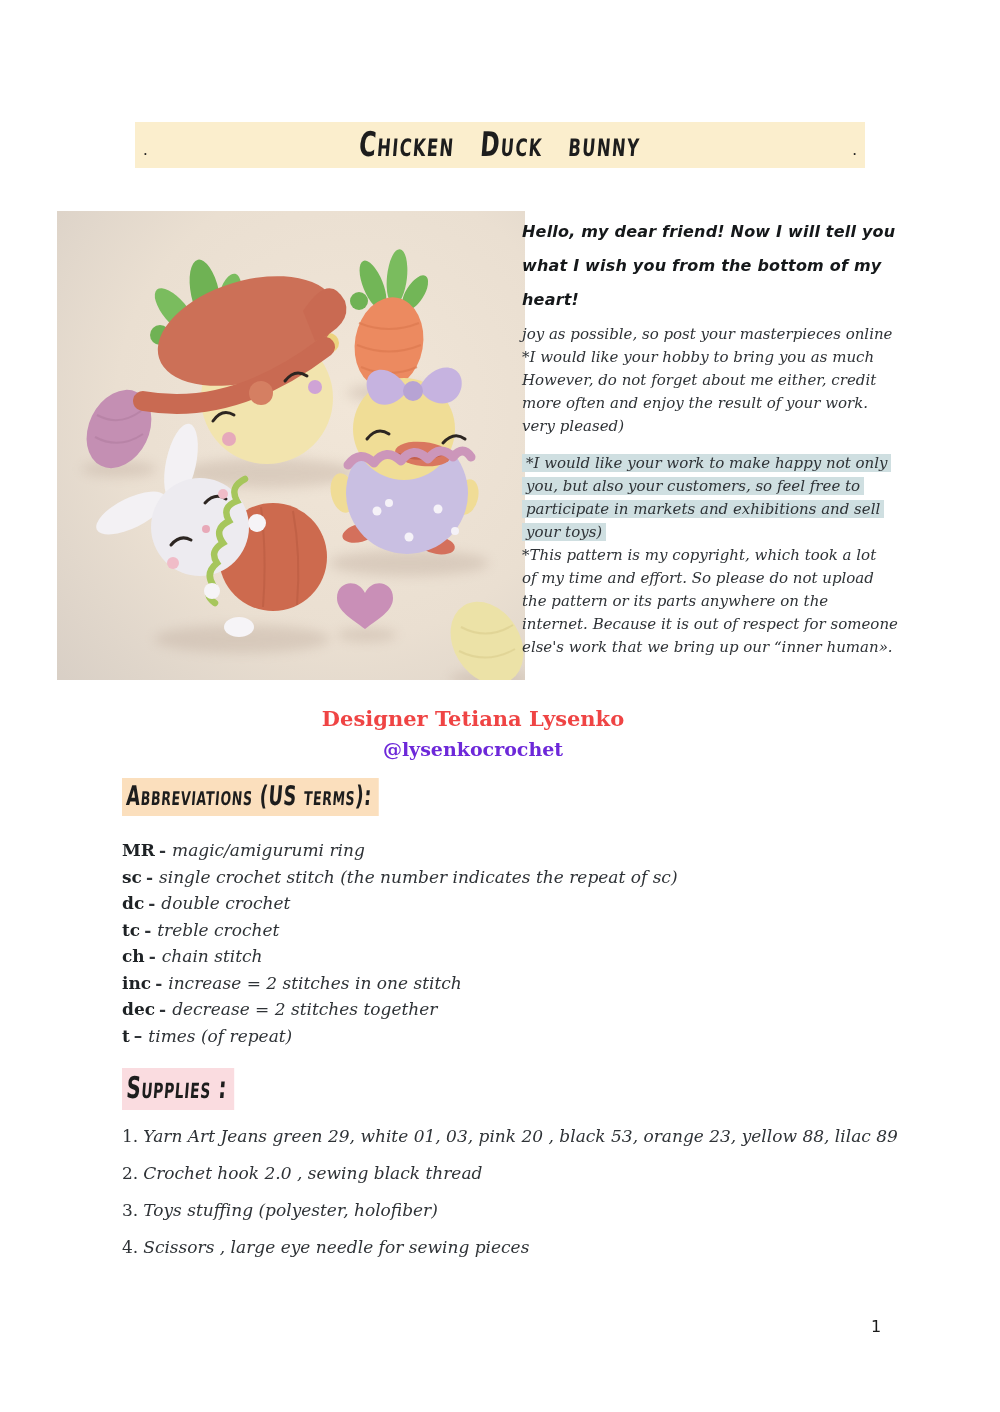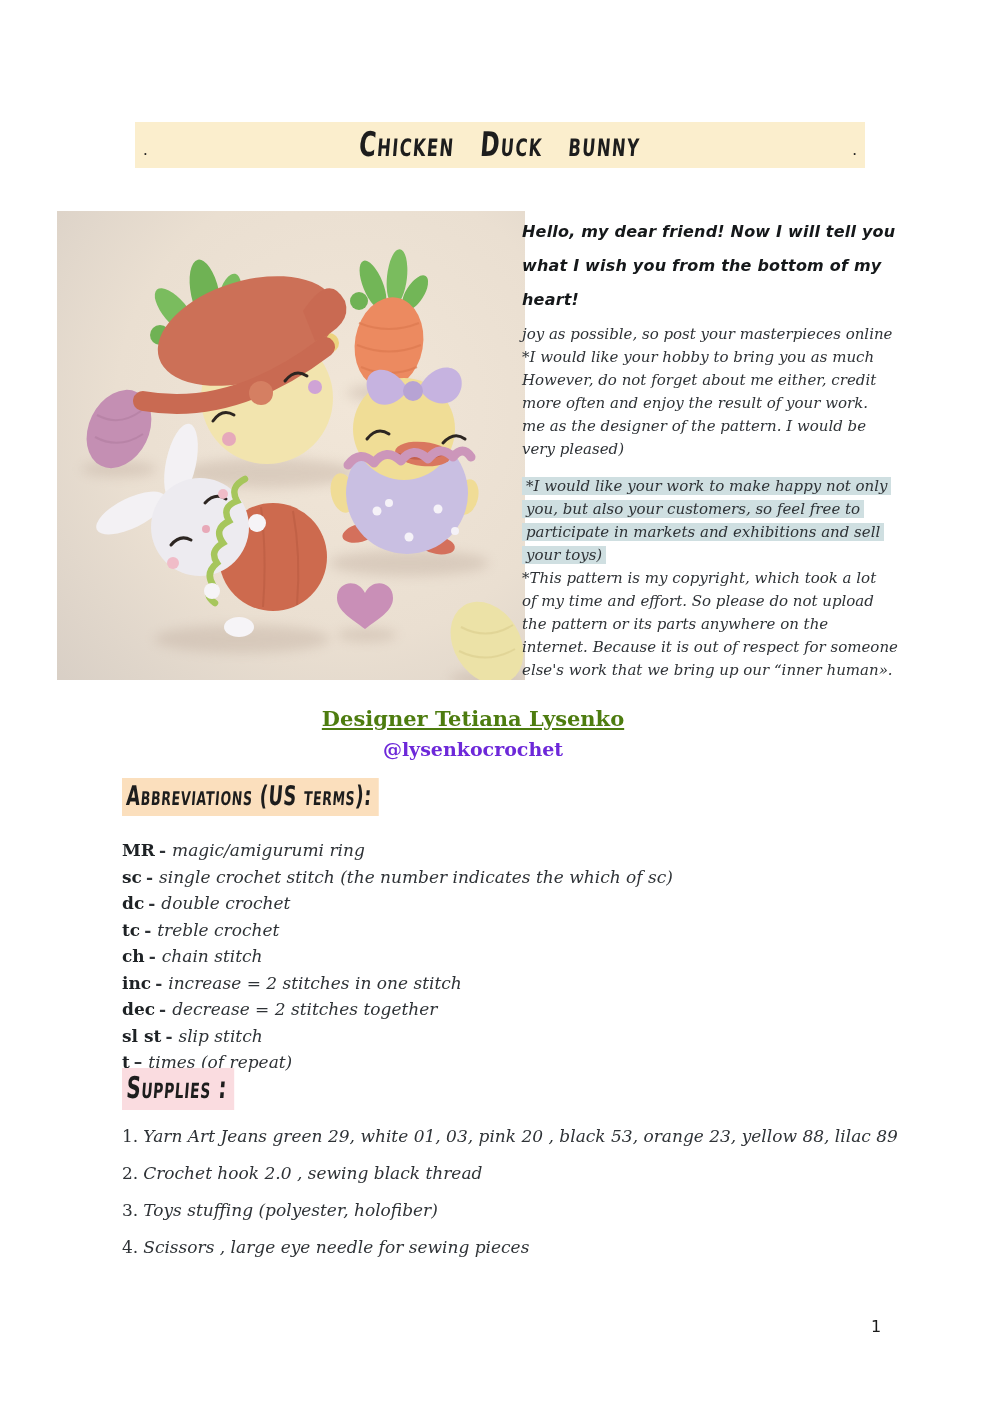--- a/index.html
+++ b/index.html
@@ -29,21 +29,21 @@
     position:absolute;left:522px;top:211px;width:374px;padding-top:4px;
     text-align:left;
   }
   .greeting-line{white-space:nowrap;font:italic 600 16px/34px "DejaVu Sans",sans-serif;color:#15181a;letter-spacing:.2px;}
   .para-line{white-space:nowrap;font:italic 15px/23px "DejaVu Serif",serif;color:#2e3236;}
   .wish{margin-top:6px;}
   .hl-para{margin-top:14px;}
   .hl-line span{background:#cfdfe1;padding:0 4px;}
   
   .designer{position:absolute;left:0;top:704px;width:946px;text-align:center;}
-  .designer-name{font:bold 21px/30px "DejaVu Serif",serif;color:#4d7c0f;text-decoration:underline;}
+  .designer-name{font:bold 21px/30px "DejaVu Serif",serif;color:#ef4444;}
   .designer-handle{font:bold 19px/30px "DejaVu Serif",serif;color:#6d28d9;text-decoration:none;display:inline-block;}
   
   .section{position:absolute;left:122px;width:780px;}
   .abbrev{top:778px;}
   .supplies{top:1068px;}
   .section-hl{display:inline-block;transform:scaleX(0.66);transform-origin:left bottom;padding:2px 10px 5px 7px;}
   .abbrev .section-hl{background:#fbdfbd;}
   .supplies .section-hl{background:#fadce0;}
   .section-hl .hand{display:inline-block;transform:skewX(-7deg);font-size:27px;letter-spacing:1px;}
   .supplies .section-hl .hand{font-size:30px;}
@@ -185,21 +185,20 @@
     <div>
       <div class="greeting-line">Hello, my dear friend! Now I will tell you</div>
       <div class="greeting-line">what I wish you from the bottom of my</div>
       <div class="greeting-line">heart!</div>
     </div>
     <div class="wish">
       <div class="para-line">joy as possible, so post your masterpieces online</div>
       <div class="para-line">*I would like your hobby to bring you as much</div>
       <div class="para-line">However, do not forget about me either, credit</div>
       <div class="para-line">more often and enjoy the result of your work.</div>
-      <div class="para-line">me as the designer of the pattern. I would be</div>
       <div class="para-line">very pleased)</div>
     </div>
     <div class="hl-para">
       <div class="para-line hl-line"><span>*I would like your work to make happy not only</span></div>
       <div class="para-line hl-line"><span>you, but also your customers, so feel free to</span></div>
       <div class="para-line hl-line"><span>participate in markets and exhibitions and sell</span></div>
       <div class="para-line hl-line"><span>your toys)</span></div>
     </div>
     <div class="copyright">
       <div class="para-line">*This pattern is my copyright, which took a lot</div>
@@ -214,27 +213,26 @@
     <div class="designer-name">Designer Tetiana Lysenko</div>
     <a class="designer-handle">@lysenkocrochet</a>
   </div>
 
   <div class="section abbrev">
     <span class="section-hl">
       <span class="hand">Abbreviations (US terms):</span>
     </span>
     <div class="abbrev-list">
       <div class="abbrev-row"><span class="term">MR</span><span class="sep">-</span><span>magic/amigurumi ring</span></div>
-      <div class="abbrev-row"><span class="term">sc</span><span class="sep">-</span><span>single crochet stitch (the number indicates the which of sc)</span></div>
+      <div class="abbrev-row"><span class="term">sc</span><span class="sep">-</span><span>single crochet stitch (the number indicates the repeat of sc)</span></div>
       <div class="abbrev-row"><span class="term">dc</span><span class="sep">-</span><span>double crochet</span></div>
       <div class="abbrev-row"><span class="term">tc</span><span class="sep">-</span><span>treble crochet</span></div>
       <div class="abbrev-row"><span class="term">ch</span><span class="sep">-</span><span>chain stitch</span></div>
       <div class="abbrev-row"><span class="term">inc</span><span class="sep">-</span><span>increase = 2 stitches in one stitch</span></div>
       <div class="abbrev-row"><span class="term">dec</span><span class="sep">-</span><span>decrease = 2 stitches together</span></div>
-      <div class="abbrev-row"><span class="term">sl st</span><span class="sep">-</span><span>slip stitch</span></div>
       <div class="abbrev-row"><span class="term">t</span><span class="sep">–</span><span>times (of repeat)</span></div>
     </div>
   </div>
 
   <div class="section supplies">
     <span class="section-hl">
       <span class="hand">Supplies :</span>
     </span>
     <div class="supply-list">
       <div class="supply-row"><span class="supply-num">1.</span><span>Yarn Art Jeans green 29, white 01, 03,  pink 20 , black 53, orange 23, yellow 88, lilac 89</span></div>

